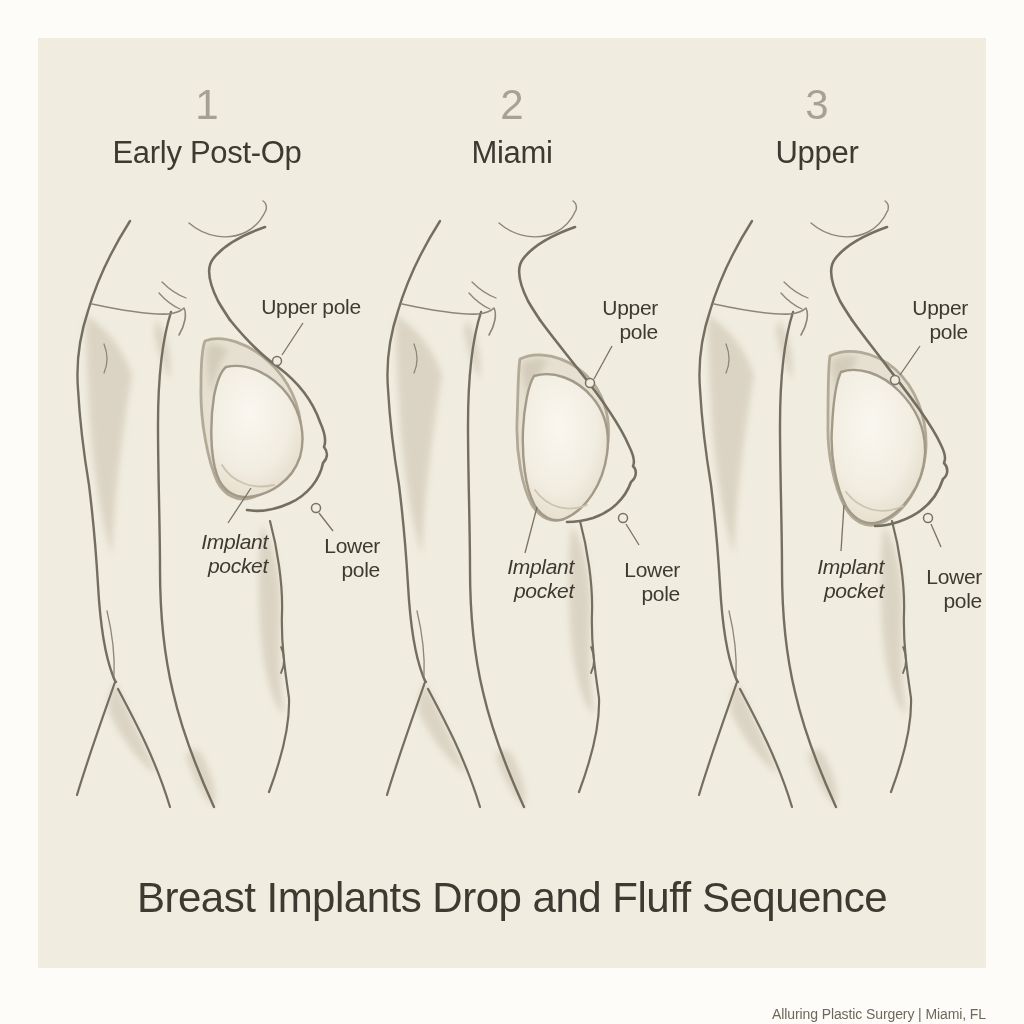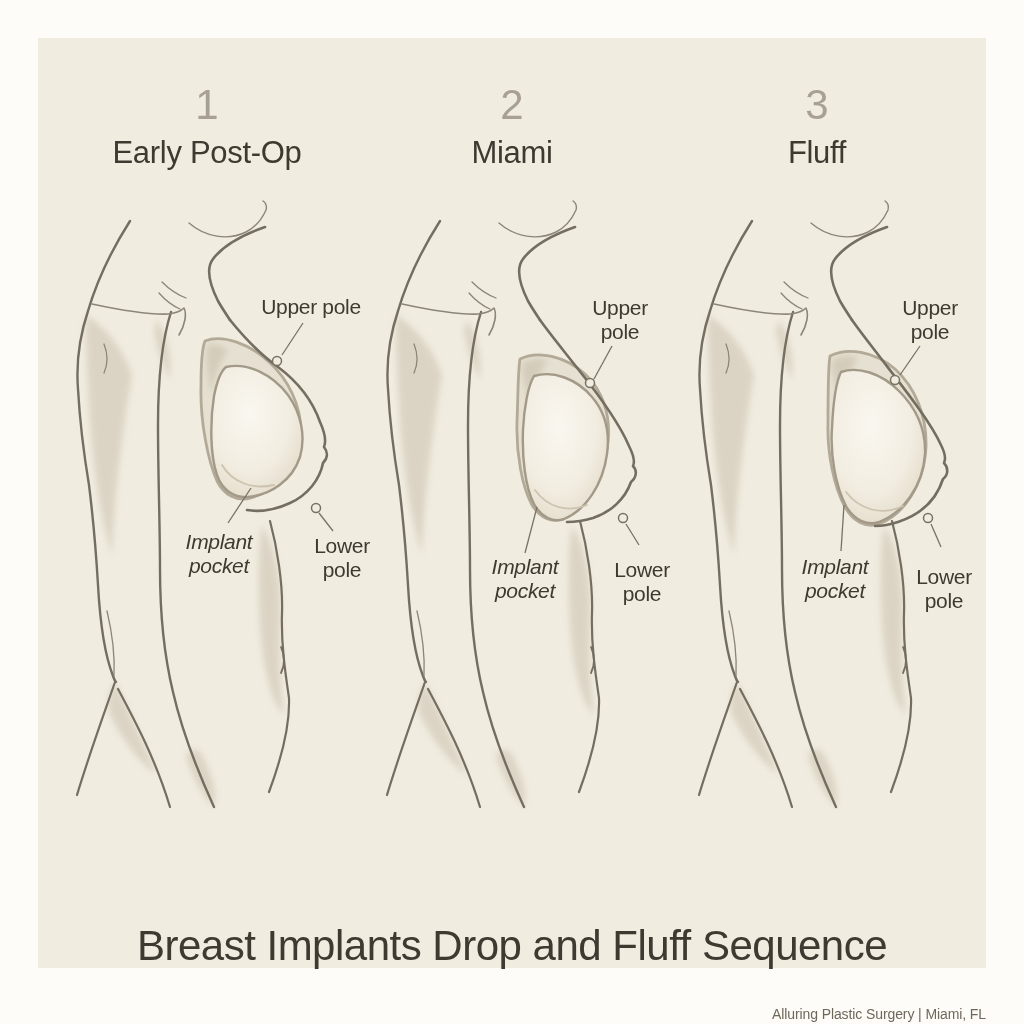--- a/index.html
+++ b/index.html
@@ -18,26 +18,26 @@
   }
   .stage-name{
     margin-top:8px;font-size:31px;line-height:34px;color:var(--text-dark,#3e3a32);
     letter-spacing:-0.3px;font-weight:400;
   }
   .fig{position:absolute;top:157px;width:310px;height:660px;}
   .fig-1{left:24px;} .fig-2{left:334px;} .fig-3{left:646px;}
   .pole-label{
     position:absolute;transform:translate(-50%,-50%);
     font-size:21px;line-height:24px;letter-spacing:-0.3px;
-    color:var(--text-dark,#3e3a32);text-align:center;
+    color:var(--text-dark,#3e3a32);text-align:right;
   }
   .nowrap{white-space:nowrap;}
   .w72{width:76px;} .w95{width:98px;font-style:italic;}
   .diagram-title{
-    position:absolute;left:474px;top:908px;transform:translate(-50%,-50%);
+    position:absolute;left:474px;top:860px;transform:translate(-50%,-50%);
     font-size:42px;letter-spacing:-0.5px;color:var(--text-dark,#45413a);
     white-space:nowrap;font-weight:400;
   }
   .attribution{
     position:absolute;right:38px;top:1006px;font-size:14px;
     color:var(--attribution,#6e685a);letter-spacing:-0.1px;
   }
 </style>
 </head>
 <body style="--canvas: #fdfcf8; --card: #f0ecdf; --heading-number: #a8a092; --text-dark: #3e3a32; --attribution: #6e685a;">
@@ -47,21 +47,21 @@
   <div class="stage-header" style="left:169px">
     <div class="stage-number">1</div>
     <div class="stage-name">Early Post-Op</div>
   </div>
   <div class="stage-header" style="left:474px">
     <div class="stage-number">2</div>
     <div class="stage-name">Miami</div>
   </div>
   <div class="stage-header" style="left:779px">
     <div class="stage-number">3</div>
-    <div class="stage-name">Fluff</div>
+    <div class="stage-name">Upper</div>
   </div>
 
   <svg class="fig fig-1" id="fig0" viewBox="0 0 310 660">
       <defs>
         <filter id="blur0" x="-30%" y="-30%" width="160%" height="160%">
           <feGaussianBlur stdDeviation="3"></feGaussianBlur>
         </filter>
         <radialGradient id="gimp0" cx="42%" cy="36%" r="80%">
           <stop offset="0%" stop-color="#faf7f0"></stop>
           <stop offset="55%" stop-color="#f2ede1"></stop>

